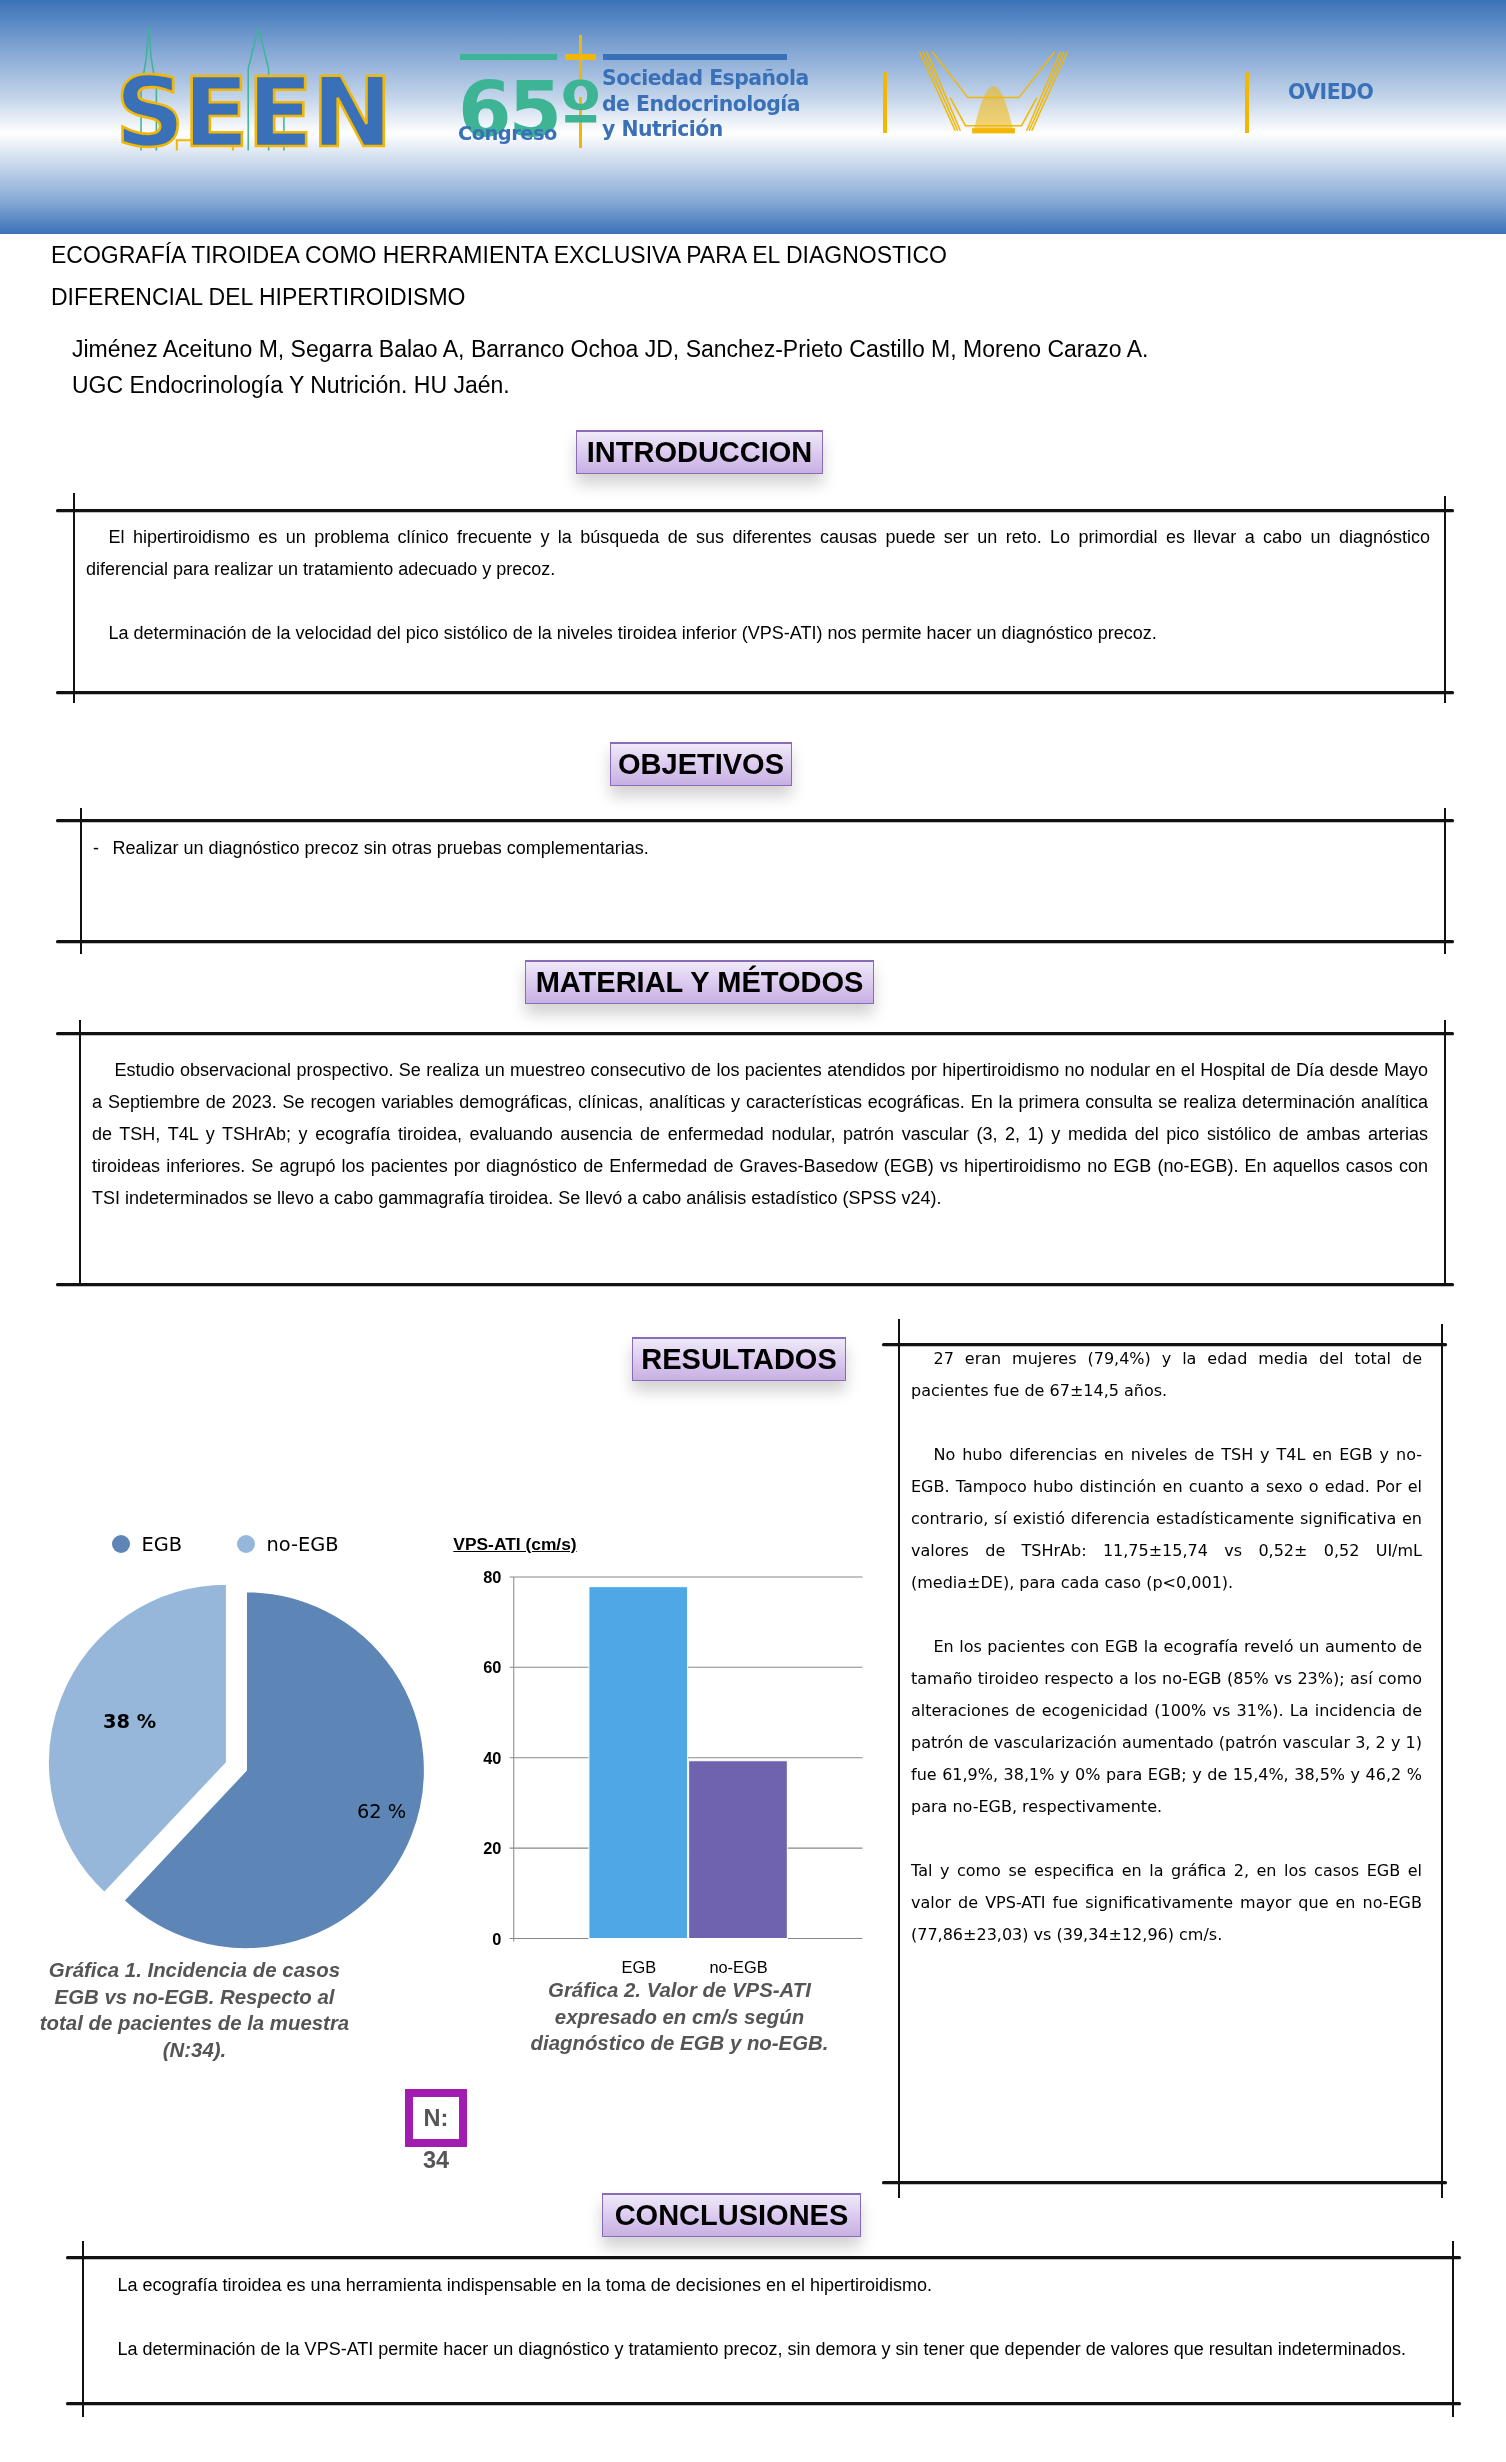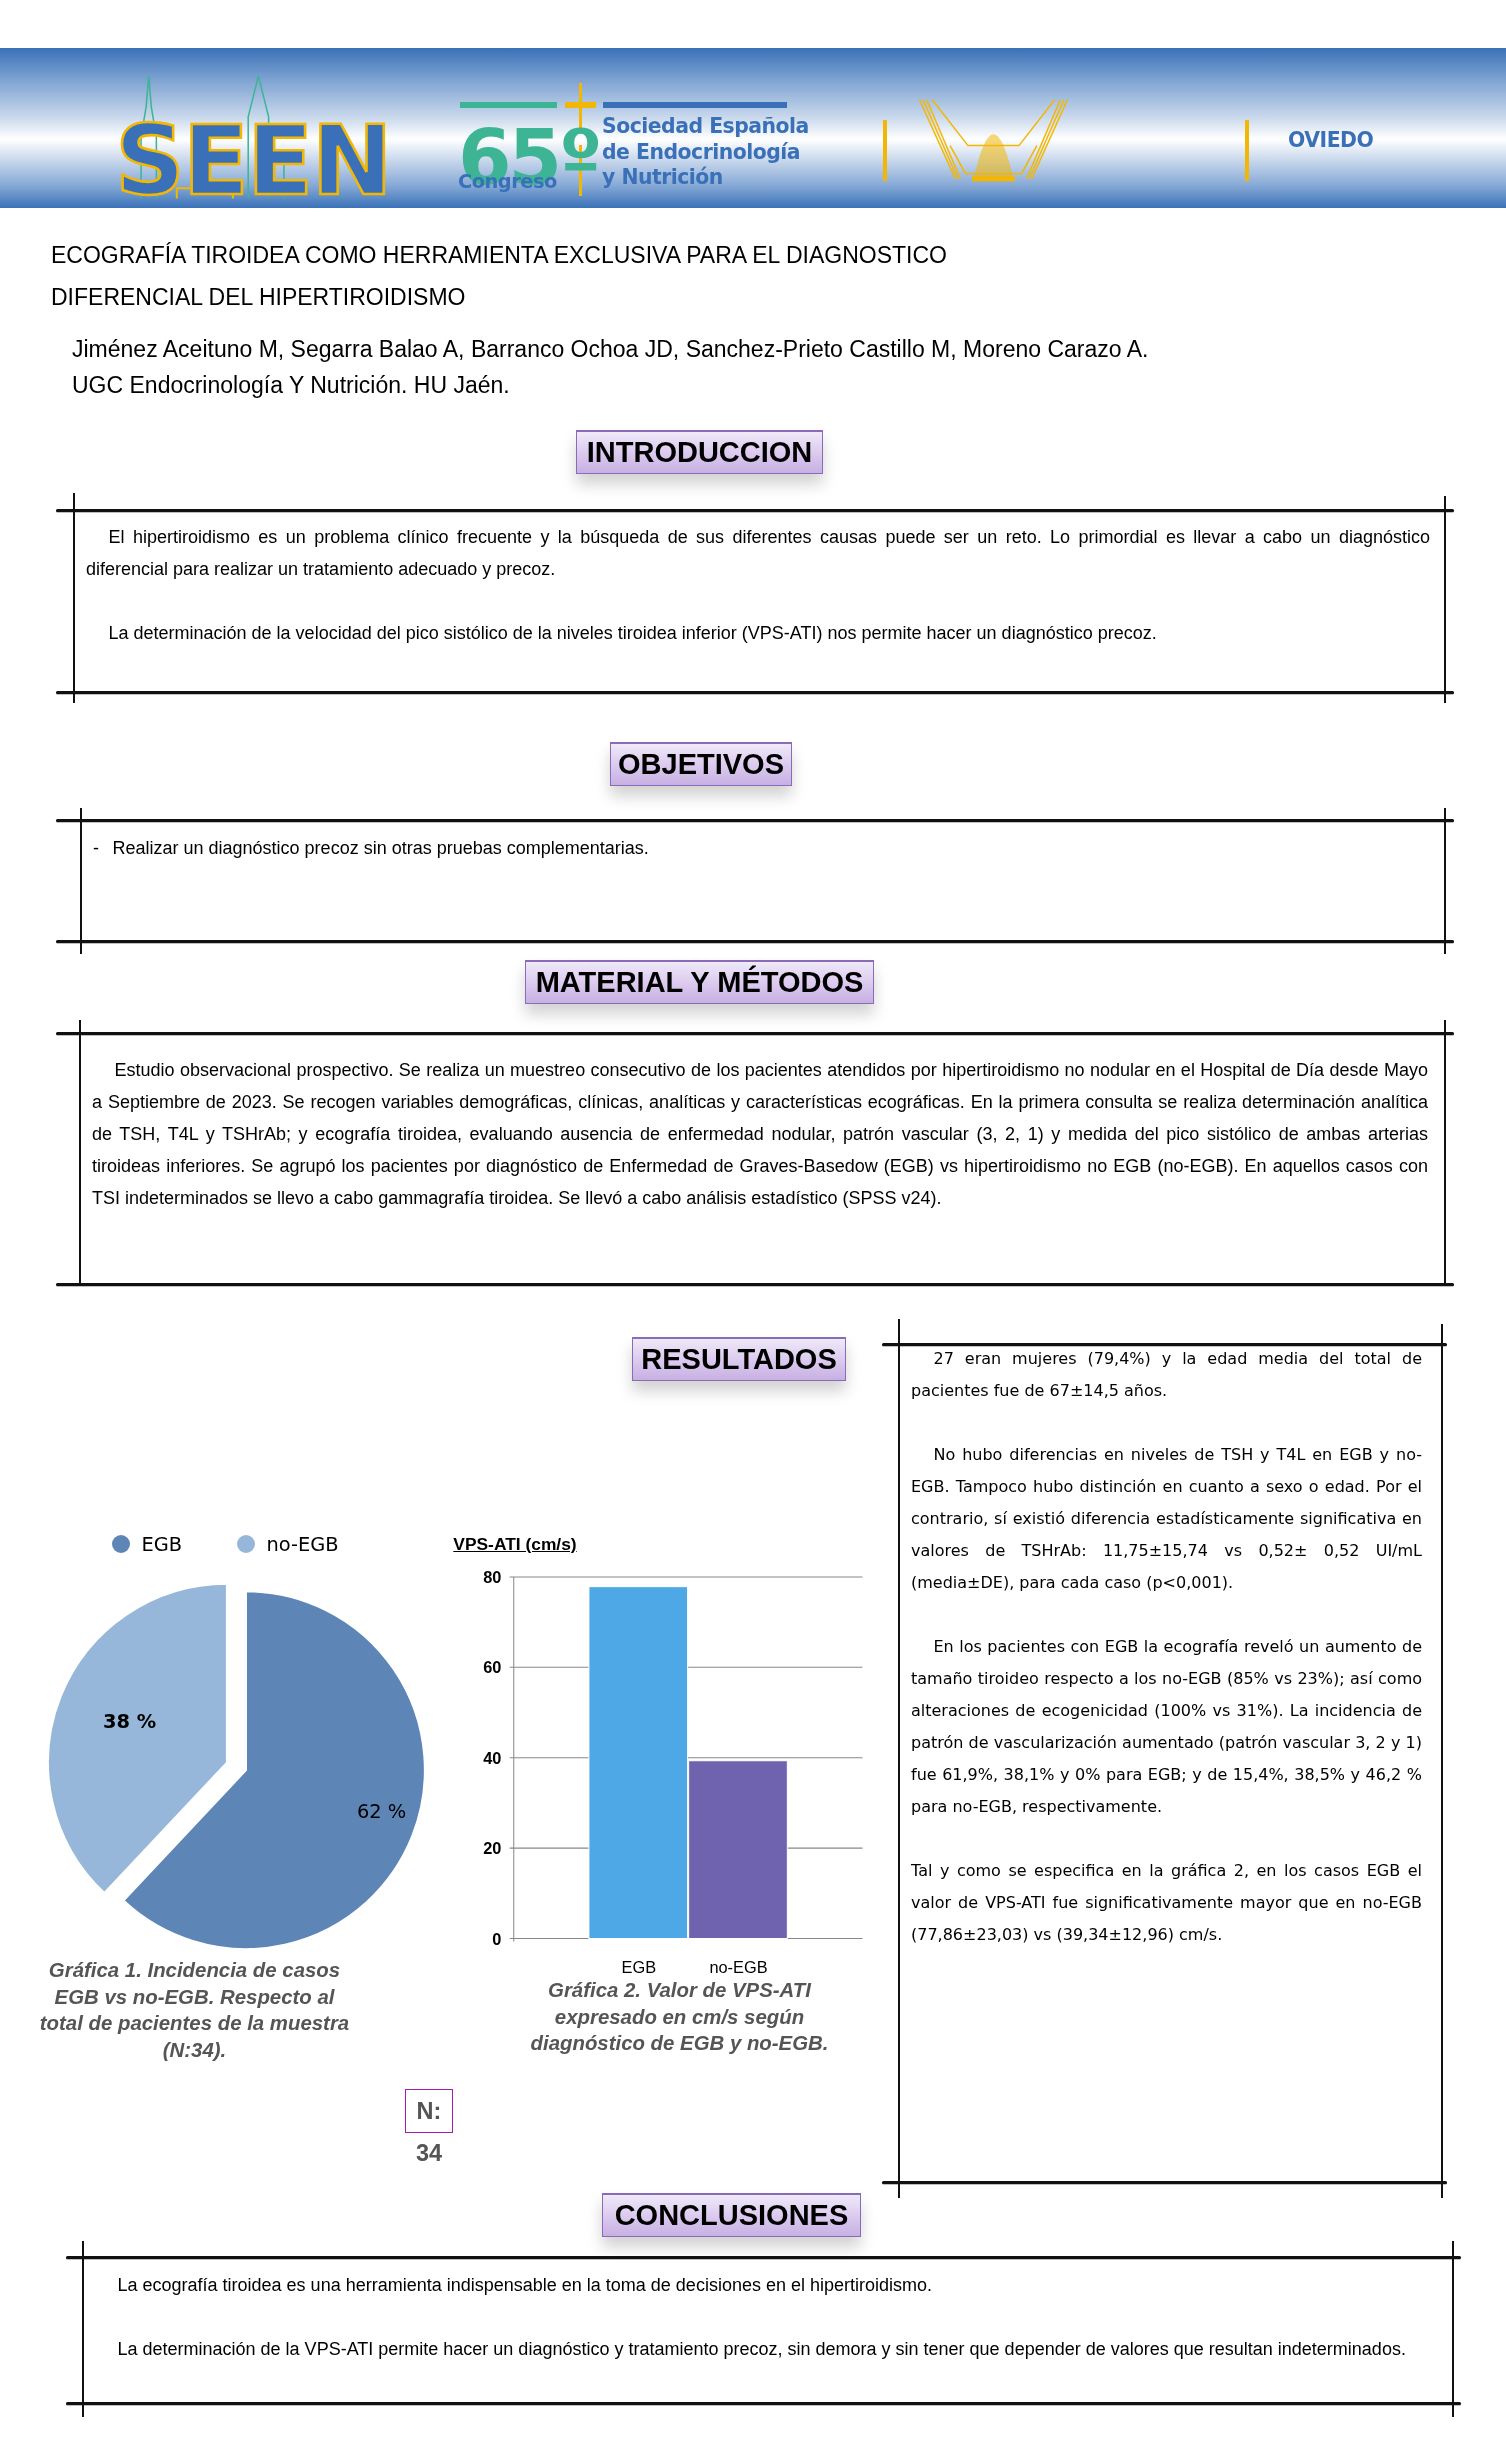--- a/index.html
+++ b/index.html
@@ -1,21 +1,21 @@
 <!DOCTYPE html>
 <html style="font-size:8.2px"><head>
 <meta charset="utf-8">
 <style>
   html, body { margin: 0; padding: 0; background: #ffffff; }
   body { width: 1507px; height: 2462px; position: relative; overflow: hidden;
          font-family: "DejaVu Sans", sans-serif; color: #000; }
 
   
-  .banner { position: absolute; left: 0; top: 0; width: 1507px; height: 160px;
-    background: linear-gradient(to bottom, #3a72b8 0%, #7ea3d2 20%, #c4d5ea 42%, #ffffff 57%, #c9d8ec 70%, #86a9d6 86%, #3a72b8 100%); margin-top: 48px; }
+  .banner { position: absolute; left: 0; top: 0; width: 1507px; height: 234px;
+    background: linear-gradient(to bottom, #3a72b8 0%, #7ea3d2 20%, #c4d5ea 42%, #ffffff 57%, #c9d8ec 70%, #86a9d6 86%, #3a72b8 100%); }
   .sen-logo { position: absolute; left: 110px; top: 28px; width: 256px; height: 125px; }
   .sen-letters { position: absolute; left: 5.1px; top: 36px; font-family: "DejaVu Sans", sans-serif;
     font-weight: bold; font-size: 97px; line-height: 1; color: #3a70b8; letter-spacing: -2px;
     -webkit-text-stroke: 2.6px #f2b705; }
   .congress-num { position: absolute; left: 458px; top: 71px; font-weight: bold; font-size: 77px;
     line-height: 1; color: #3db595; font-family: "DejaVu Sans", sans-serif; letter-spacing: -3.1px; }
   .congress-word { position: absolute; left: 458px; top: 122px; font-weight: bold; font-size: 19.4px;
     color: #3a70b8; letter-spacing: -0.5px; }
   .society { position: absolute; left: 602px; top: 66px; font-weight: bold; font-size: 20.4px;
     line-height: 25.6px; color: #3a70b8; letter-spacing: -0.5px; }
@@ -61,21 +61,21 @@
   .legend-item { position: absolute; white-space: nowrap; }
   .legend-dot { display: inline-block; width: 18.4px; height: 18.4px; border-radius: 50%; vertical-align: -2px; margin-right: 11.2px; }
   .pie-wrap { position: absolute; left: 31px; top: 1564px; width: 409px; height: 399px; }
   .pie-label { position: absolute; font-family: "DejaVu Sans", sans-serif; font-size: 19.4px; }
   .bar-wrap { position: absolute; left: 440px; top: 1533px; width: 440px; height: 450px; }
   .chart-title { position: absolute; left: 13.3px; top: 1px; font-family: "Liberation Sans", sans-serif;
     font-weight: bold; font-size: 17.4px; text-decoration: underline; }
   .caption { position: absolute; font-family: "Liberation Sans", sans-serif; font-style: italic;
     font-weight: bold; font-size: 20.4px; line-height: 26.6px; color: #555; text-align: center; }
   .n-box { position: absolute; left: 405px; top: 2089px; width: 46px; height: 42px;
-    border: 1px solid #a21caf; background: #fff; font-family: "Liberation Sans", sans-serif;
+    border: 8px solid #a21caf; background: #fff; font-family: "Liberation Sans", sans-serif;
     font-weight: bold; font-size: 23.5px; color: #555; text-align: center; line-height: 42px; }
   .rtext { position: absolute; font-family: "DejaVu Sans", sans-serif; font-size: 16px; line-height: 32px;
     text-align: justify; }
   .rtext p { margin: 0 0 32px 0; }
 </style>
 </head>
 <body>
 
 <div class="banner">
   <svg class="sen-logo" viewBox="0 0 500 245">

